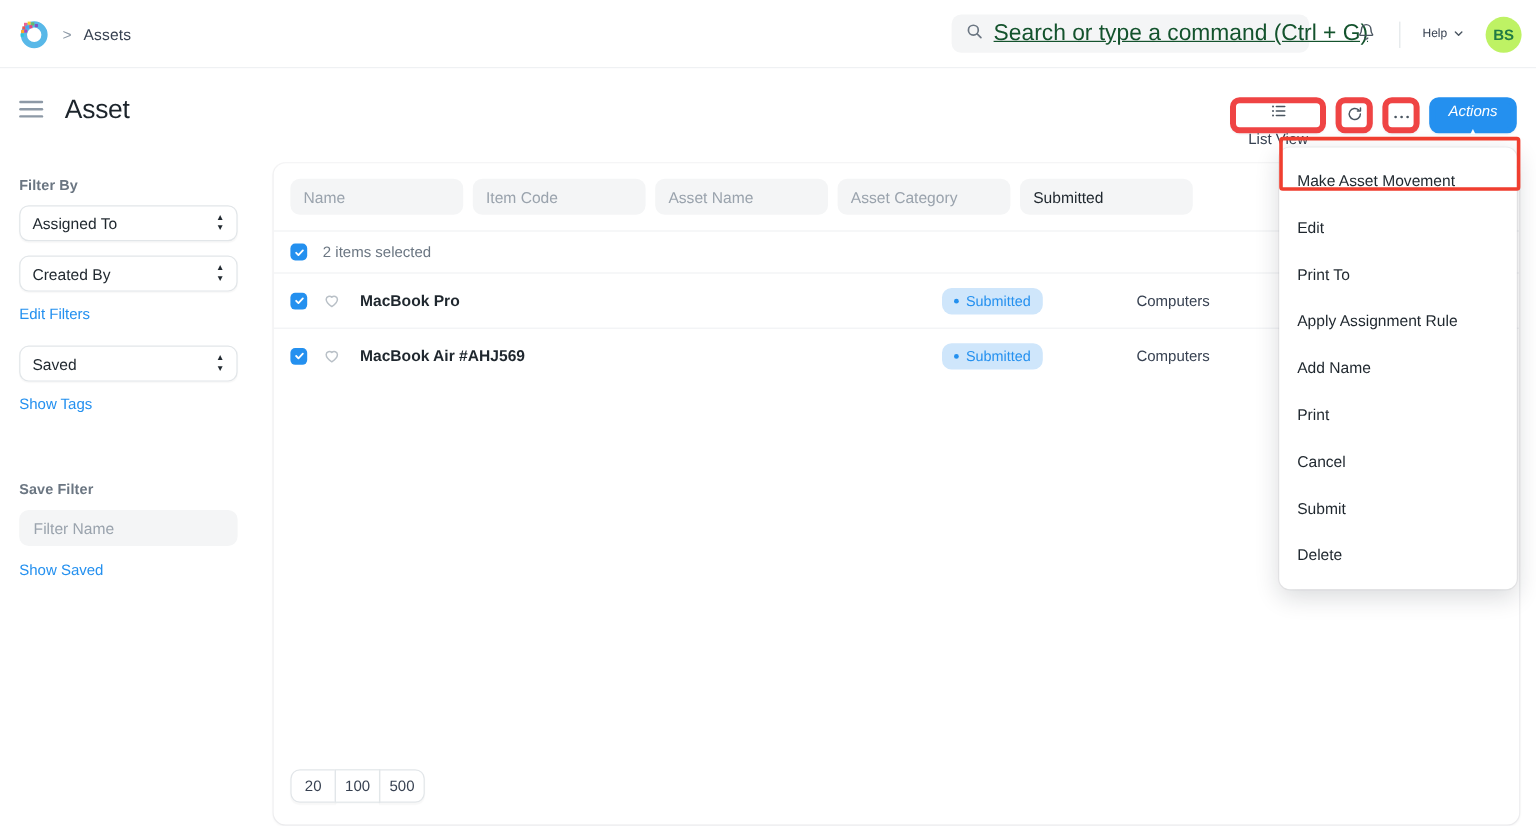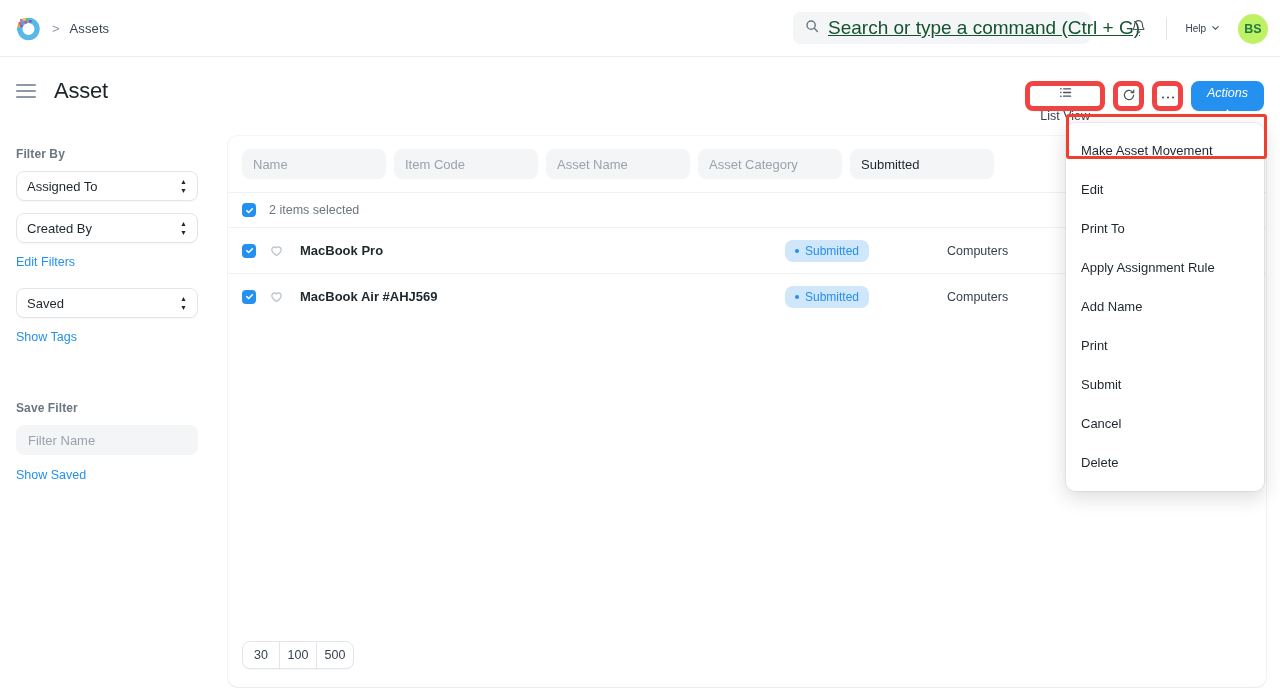--- a/index.html
+++ b/index.html
@@ -432,31 +432,31 @@
       <span class="row-title">MacBook Air #AHJ569</span>
       <span class="pill">
         <span class="dot"></span>
         <span>Submitted</span>
       </span>
       <span class="col-cat">Computers</span>
       <span class="col-code">ACC-ASS-2021-00003</span>
     </div>
 
     <div class="pager">
-      <div class="pg">30</div>
+      <div class="pg">20</div>
       <div class="pg">100</div>
       <div class="pg">500</div>
     </div>
   </div>
 </div>
 
 <div class="dropdown">
   <div class="dd-item">Make Asset Movement</div>
   <div class="dd-item">Edit</div>
   <div class="dd-item">Print To</div>
   <div class="dd-item">Apply Assignment Rule</div>
   <div class="dd-item">Add Name</div>
   <div class="dd-item">Print</div>
+  <div class="dd-item">Cancel</div>
   <div class="dd-item">Submit</div>
-  <div class="dd-item">Cancel</div>
   <div class="dd-item">Delete</div>
 </div>
 <div class="dd-highlight"></div>
 
 </body></html>

